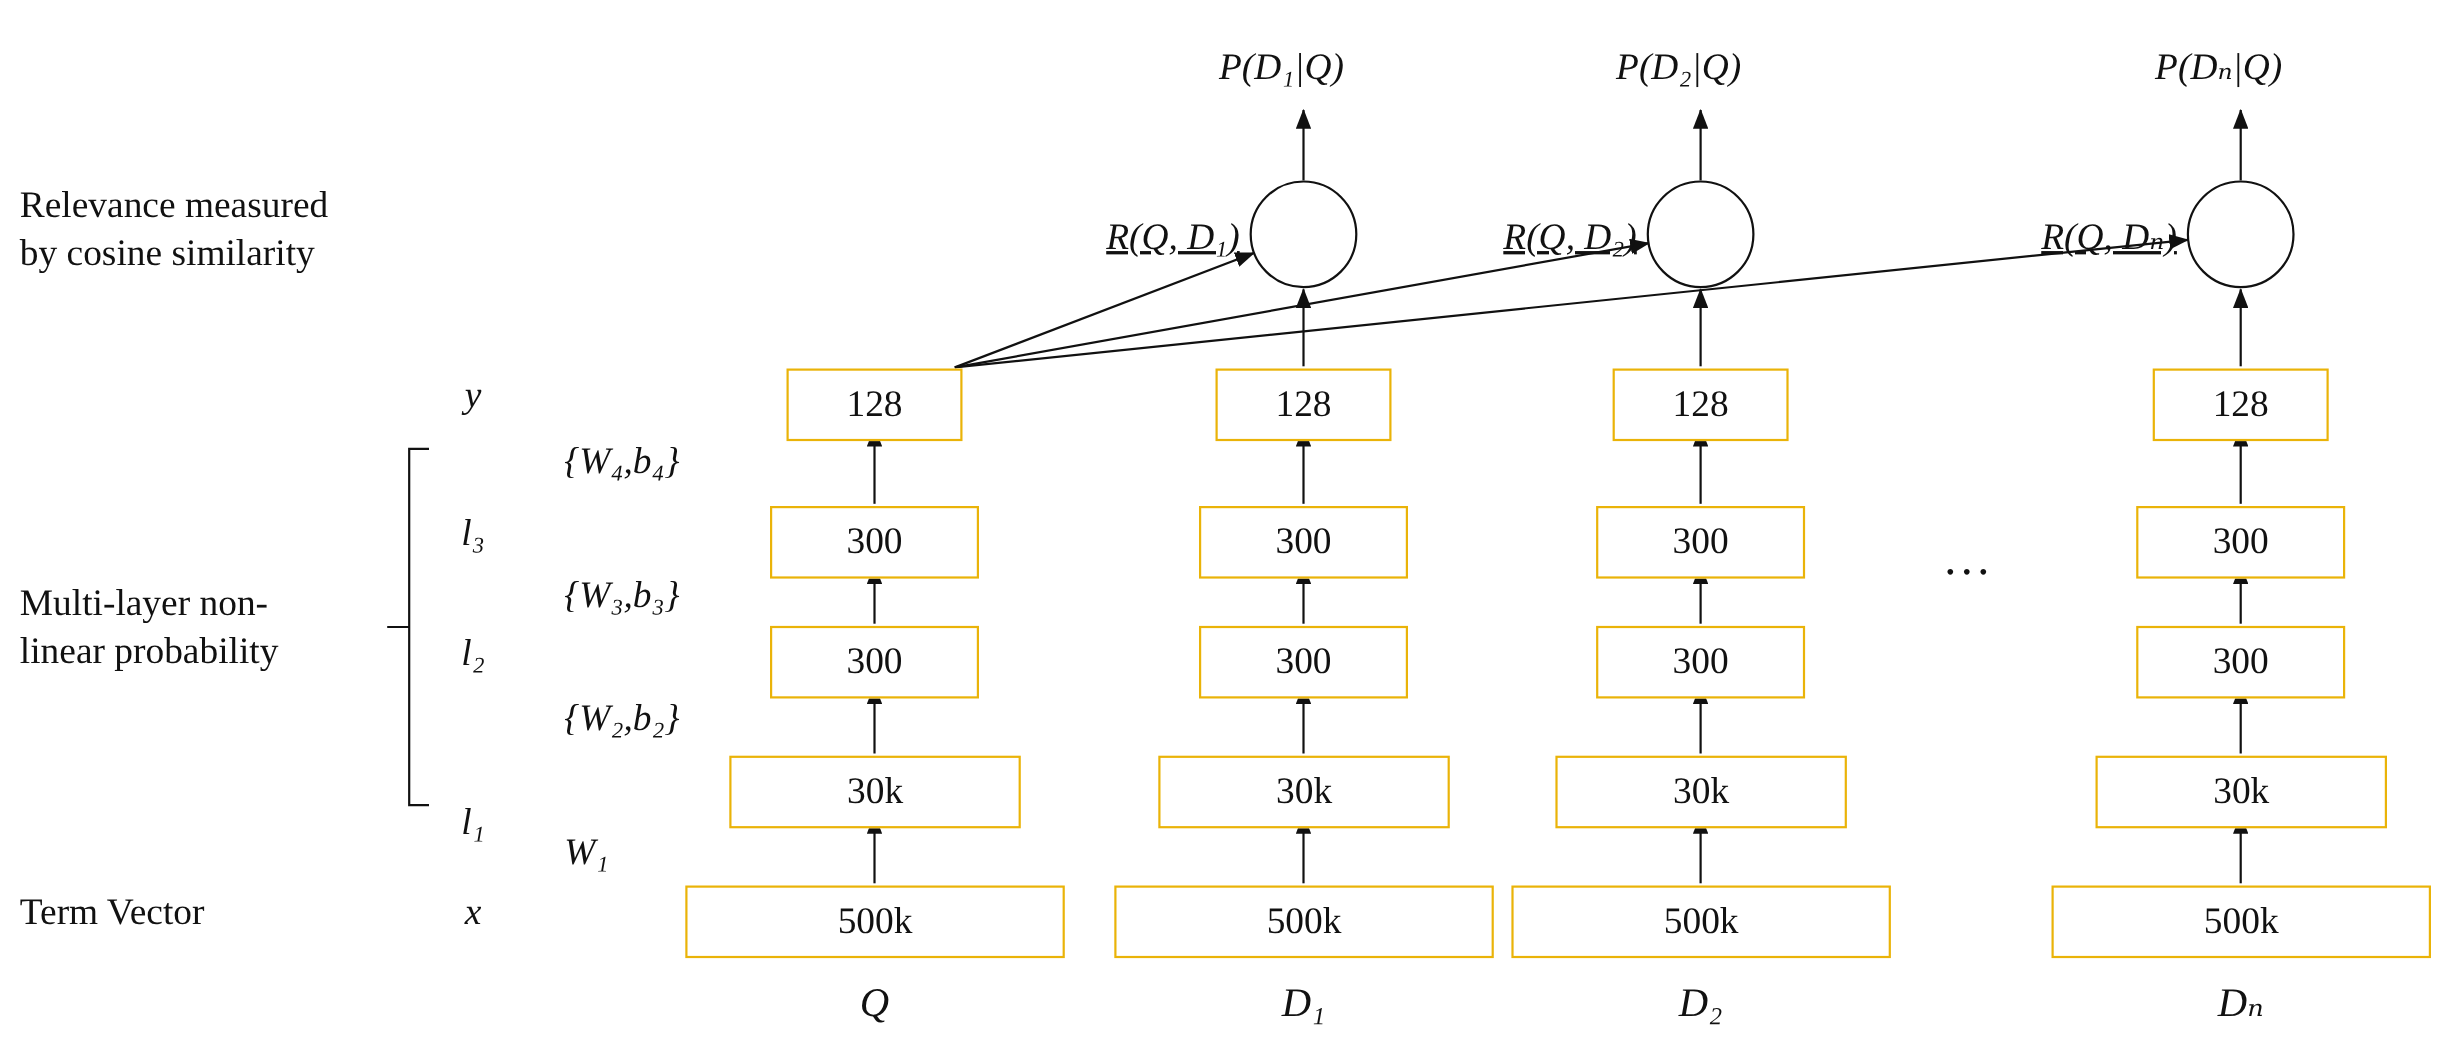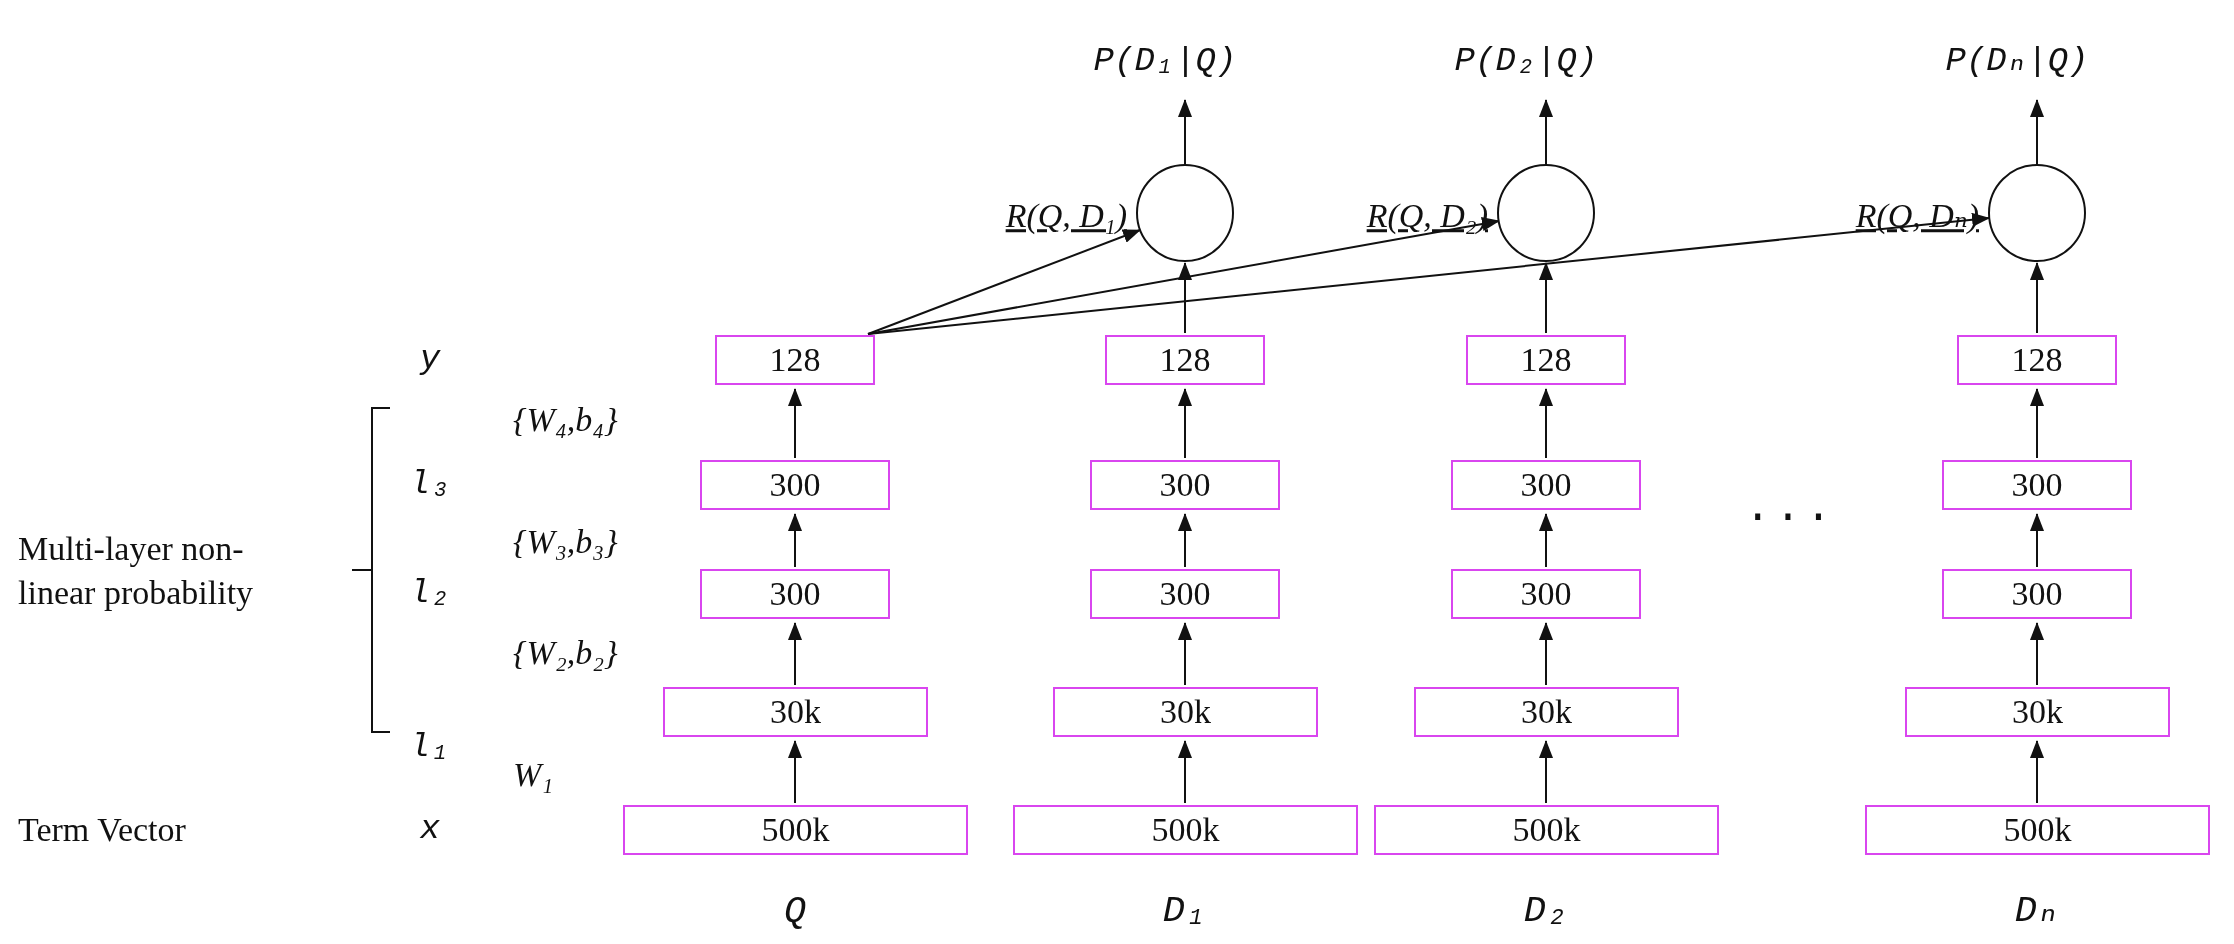--- a/index.html
+++ b/index.html
@@ -14,28 +14,28 @@
   }
   svg.layer { position: absolute; left: 0; top: 0; }
   .lbl {
     position: absolute;
     font-size: 34px;
     line-height: 1.28;
     white-space: pre-line;
     color: #111111;
   }
   .math { font-style: italic; }
-  .center { transform: translate(-50%, -50%); text-align: center; white-space: nowrap; font-family: Liberation Mono, monospace; }
+  .center { transform: translate(-50%, -50%); text-align: center; white-space: nowrap; }
   .vcenter { transform: translate(0, -50%); white-space: nowrap; }
   .rightal { transform: translate(-100%, -50%); text-align: right; white-space: nowrap; text-decoration: underline; }
   .box {
     position: absolute;
     box-sizing: border-box;
-    height: 50px;
-    border: 2px solid #d946ef;
+    height: 66px;
+    border: 2px solid #eab308;
     background: #ffffff;
     display: flex;
     align-items: center;
     justify-content: center;
     font-size: 34px;
   }
 </style>
 </head>
 <body>
 
@@ -78,20 +78,22 @@
 
     <line x1="868" y1="334" x2="1140" y2="230" stroke="#111111" stroke-width="2" marker-end="url(#arrow)"></line>
     <line x1="868" y1="334" x2="1499" y2="221" stroke="#111111" stroke-width="2" marker-end="url(#arrow)"></line>
     <line x1="868" y1="334" x2="1989" y2="218" stroke="#111111" stroke-width="2" marker-end="url(#arrow)"></line>
 
     <circle cx="1185" cy="213" r="48" fill="#ffffff" stroke="#111111" stroke-width="2"></circle>
     <circle cx="1546" cy="213" r="48" fill="#ffffff" stroke="#111111" stroke-width="2"></circle>
     <circle cx="2037" cy="213" r="48" fill="#ffffff" stroke="#111111" stroke-width="2"></circle>
   </svg>
 
+  <div class="lbl" style="left:18px; top:165px;">Relevance measured
+by cosine similarity</div>
   <div class="lbl" style="left:18px; top:527px;">Multi-layer non-
 linear probability</div>
   <div class="lbl" style="left:18px; top:808px;">Term Vector</div>
 
   <div class="lbl math center" style="left:430px; top:360px;">y</div>
   <div class="lbl math center" style="left:430px; top:485px;">l₃</div>
   <div class="lbl math center" style="left:430px; top:594px;">l₂</div>
   <div class="lbl math center" style="left:430px; top:748px;text-align:center;">l₁</div>
   <div class="lbl math center" style="left:430px; top:830px;">x</div>
 

